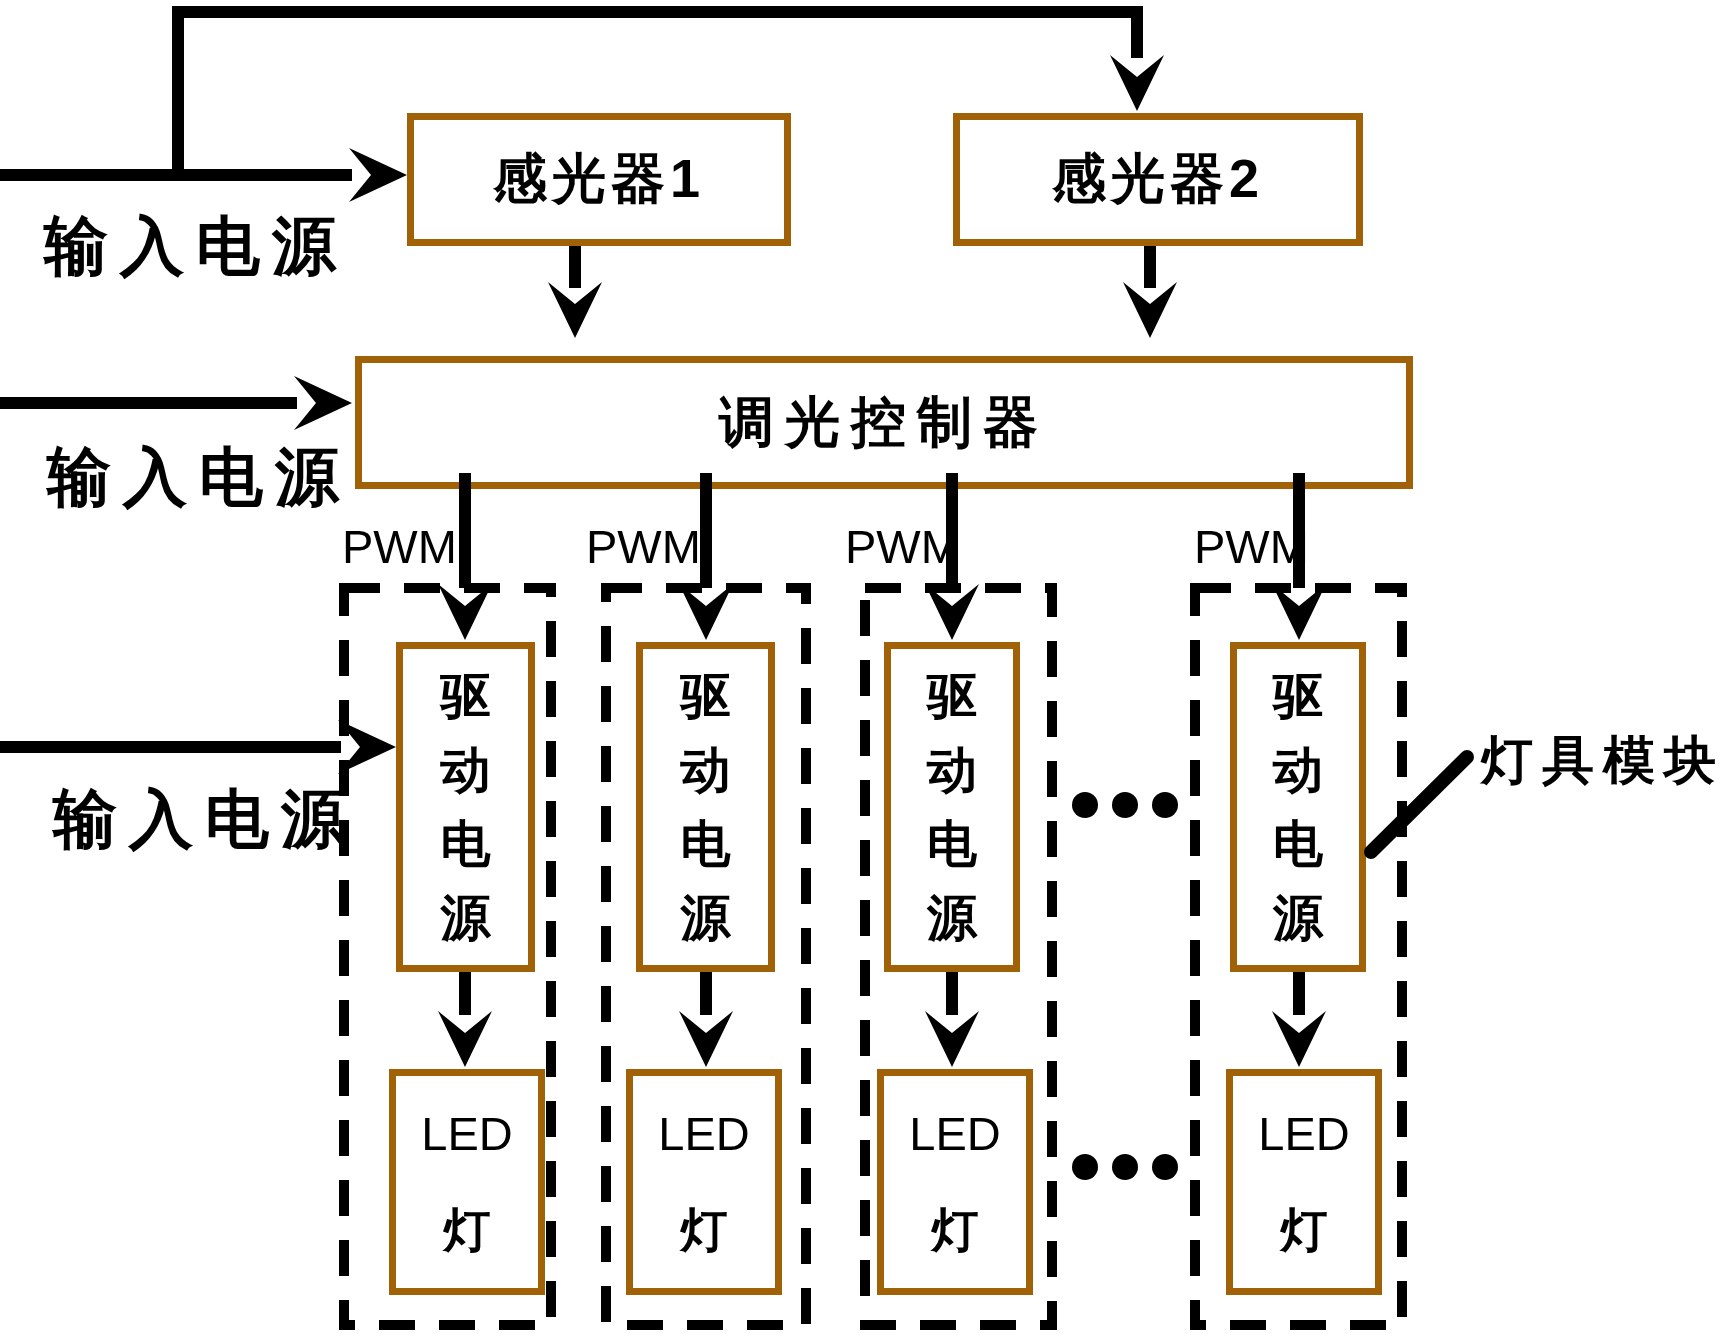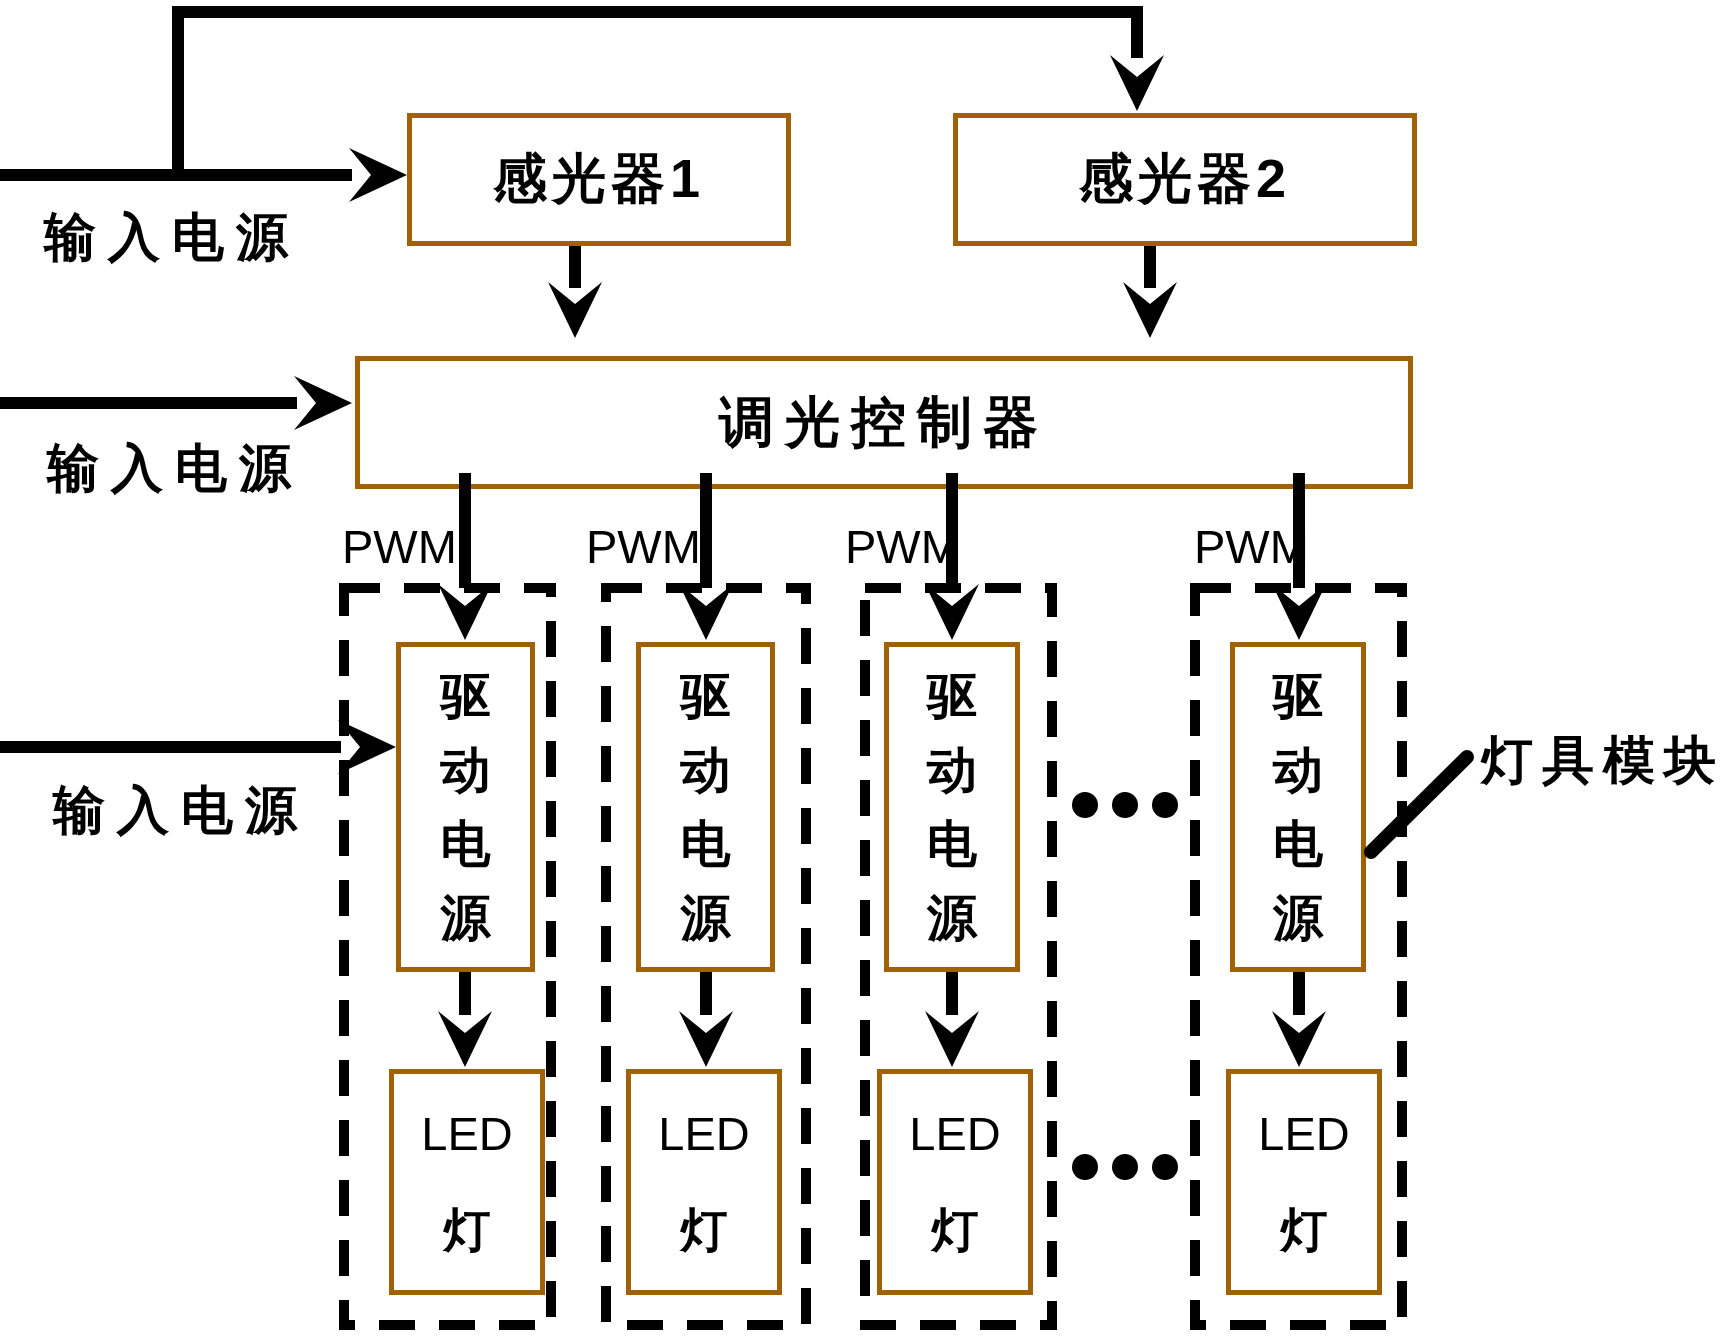--- a/index.html
+++ b/index.html
@@ -7,36 +7,36 @@
     position:relative;
     width:1723px;height:1343px;
     background:#ffffff;
     color:#000;
     font-family:"Liberation Sans","DejaVu Sans",sans-serif;
     overflow:hidden;
   }
   .box{
     position:absolute;
     box-sizing:border-box;
-    border:5px solid #a16207;
+    border:7px solid #a16207;
     background:#fff;
     display:flex;
     align-items:center;
     justify-content:center;
     text-align:center;
   }
   .col{flex-direction:column;}
   .cjk{font-weight:700;}
   .latin{font-family:Liberation Sans, sans-serif;font-weight:400;}
   .sensor{font-size:54px;letter-spacing:5px;}
   .controller{font-size:55px;letter-spacing:11px;margin-top:16px;}
   .driver{font-size:50px;line-height:74px;}
   .ledbox{font-size:47px;line-height:72px;gap:24px;}
   .label{position:absolute;white-space:nowrap;}
-  .inlabel{font-size:52px;letter-spacing:12px;font-weight:700;text-align:right;}
+  .inlabel{font-size:64px;letter-spacing:12px;font-weight:700;text-align:right;}
   .pwm{font-size:47px;line-height:50px;}
   .callout{font-size:52px;letter-spacing:9px;font-weight:700;}
   svg.overlay{position:absolute;left:0;top:0;pointer-events:none;}
   .wire{stroke:#000;stroke-width:12;fill:none;}
   .wire-thick{stroke:#000;stroke-width:14;fill:none;stroke-linecap:round;}
   .head{fill:#000;stroke:none;}
   .modrect{fill:none;stroke:#000;stroke-width:10;stroke-dasharray:36 24;}
   .dot{fill:#000;}
 </style>
 </head>
@@ -44,21 +44,21 @@
 
 <div class="canvas">
 
   <div class="label inlabel cjk" style="left:44px;top:203px;">输入电源</div>
   <div class="label inlabel cjk" style="left:47px;top:434px;">输入电源</div>
   <div class="label inlabel cjk" style="left:53px;top:776px;">输入电源</div>
 
   <div class="box sensor cjk" style="left:407px;top:113px;width:384px;height:133px;">
     <span>感光器1</span>
   </div>
-  <div class="box sensor cjk" style="left:953px;top:113px;width:464px;height:133px;">
+  <div class="box sensor cjk" style="left:953px;top:113px;width:410px;height:133px;">
     <span>感光器2</span>
   </div>
 
   <div class="box controller cjk" style="left:355px;top:340px;width:1058px;height:133px;">
     <span>调光控制器</span>
   </div>
 
   <div class="label pwm latin" style="left:342px;top:522px;">PWM</div>
   <div class="label pwm latin" style="left:586px;top:522px;">PWM</div>
   <div class="label pwm latin" style="left:845px;top:522px;">PWM</div>

